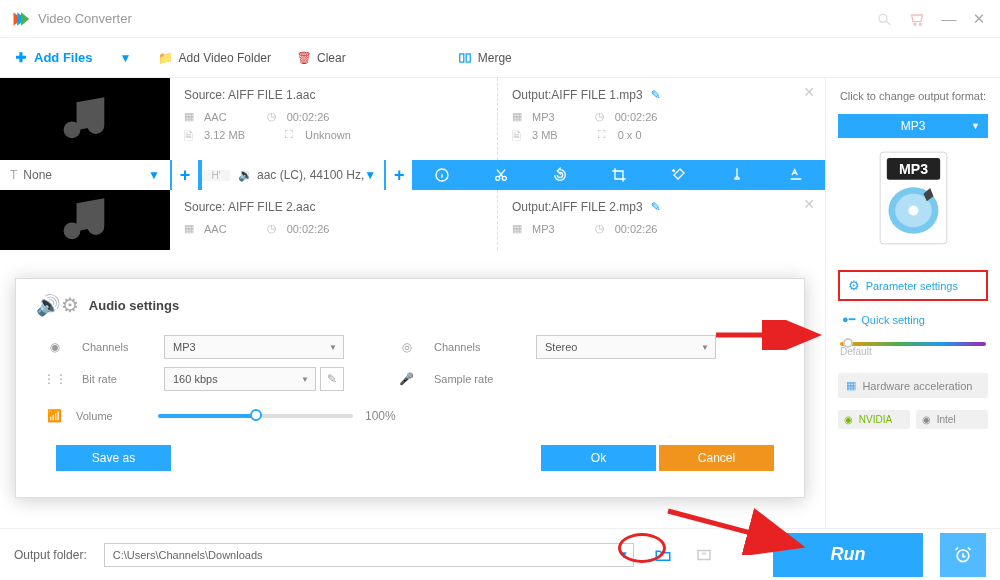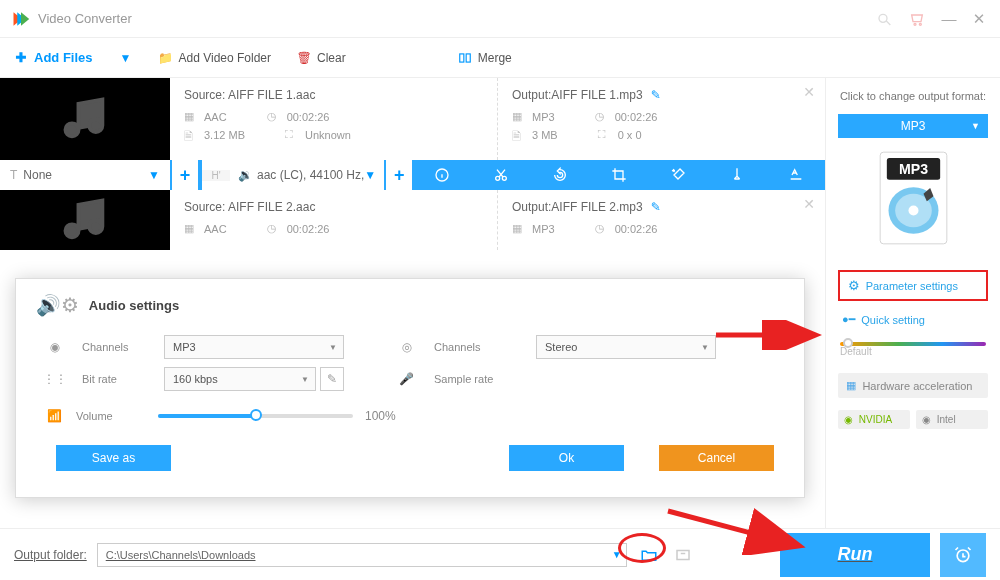--- a/index.html
+++ b/index.html
@@ -62,21 +62,21 @@
     .quick-btn { display:flex; align-items:center; gap:6px; color:#2aa4e8; cursor:pointer; font-size:11px; padding-left:4px; }
     .slider-box { padding:4px 2px; }
     .slider-track { height:4px; background:linear-gradient(90deg,#ff9800 0%,#4caf50 40%,#2196f3 70%,#9c27b0 100%); border-radius:2px; position:relative; }
     .slider-knob { position:absolute; width:10px; height:10px; border-radius:50%; background:#fff; border:2px solid #ccc; top:-4px; left:2%; }
     .slider-lbl { font-size:10px; color:#bbb; }
     .chip { display:flex; align-items:center; gap:6px; padding:6px 8px; background:#f0f0f0; border-radius:2px; color:#888; font-size:11px; cursor:pointer; }
     .chips2 { display:flex; gap:6px; }
     .chips2 .chip { flex:1; font-size:10px; padding:4px 6px; }
 
     
-    .bottom { display:flex; align-items:center; height:52px; padding:0 14px; gap:10px; border-top:1px solid #eee;text-decoration:underline; }
+    .bottom { display:flex; align-items:center; height:52px; padding:0 14px; gap:17px; border-top:1px solid #eee; }
     .lbl { color:#666; }
     .path-input { flex:1; height:24px; border:1px solid #ccc; padding:0 8px; color:#666; font-size:11px; display:flex; align-items:center; position:relative; max-width:530px; }
     .path-drop { position:absolute; right:4px; color:#09f; font-size:10px; cursor:pointer; }
     .bico { width:24px; height:24px; display:flex; align-items:center; justify-content:center; color:#09f; cursor:pointer; }
     .run-btn { width:150px; height:44px; background:#29a8ff; color:#fff; font-size:18px; font-weight:bold; display:flex; align-items:center; justify-content:center; cursor:pointer; font-style:italic; margin-left:auto; }
     .alarm-btn { width:46px; height:44px; background:#52baff; color:#fff; display:flex; align-items:center; justify-content:center; cursor:pointer; }
 
     
     .dialog { position:absolute; left:15px; top:278px; width:790px; height:220px; background:#fff; box-shadow:0 2px 18px rgba(0,0,0,.2); border:1px solid #ddd; z-index:100; }
     .dlg-head { display:flex; align-items:center; gap:10px; padding:14px 20px; }
@@ -89,21 +89,21 @@
     .pencil { width:24px; height:24px; border:1px solid #ccc; display:flex; align-items:center; justify-content:center; color:#999; cursor:pointer; }
     .vol-row { grid-column:1/8; display:flex; align-items:center; gap:12px; padding-top:8px; }
     .vol-track { flex:0 0 195px; height:4px; background:#ddd; position:relative; border-radius:2px; }
     .vol-fill { position:absolute; height:100%; background:#29a8ff; width:50%; border-radius:2px; }
     .vol-knob { position:absolute; width:12px; height:12px; border-radius:50%; background:#fff; border:2px solid #29a8ff; top:-5px; left:calc(50% - 6px); }
     .dlg-foot { display:flex; gap:3px; margin-top:16px; }
     .dlg-foot .fspace { flex:1; }
     .dlg-btn { width:115px; height:26px; display:flex; align-items:center; justify-content:center; color:#fff; cursor:pointer; font-size:12px; }
     .btn-save { background:#29a8ff; margin-left:40px; }
     .btn-ok { background:#29a8ff; }
-    .btn-cancel { background:#f0941e; margin-right:30px;margin-left:32px; }
+    .btn-cancel { background:#f0941e; margin-right:30px; }
 
     
     .anno { position:absolute; z-index:200; pointer-events:none; }
     .ellipse { position:absolute; border:3px solid #e82222; border-radius:50%; z-index:200; pointer-events:none; }
   </style>
 </head>
 <body>
 
 <div class="titlebar">
   <div class="app-logo">

